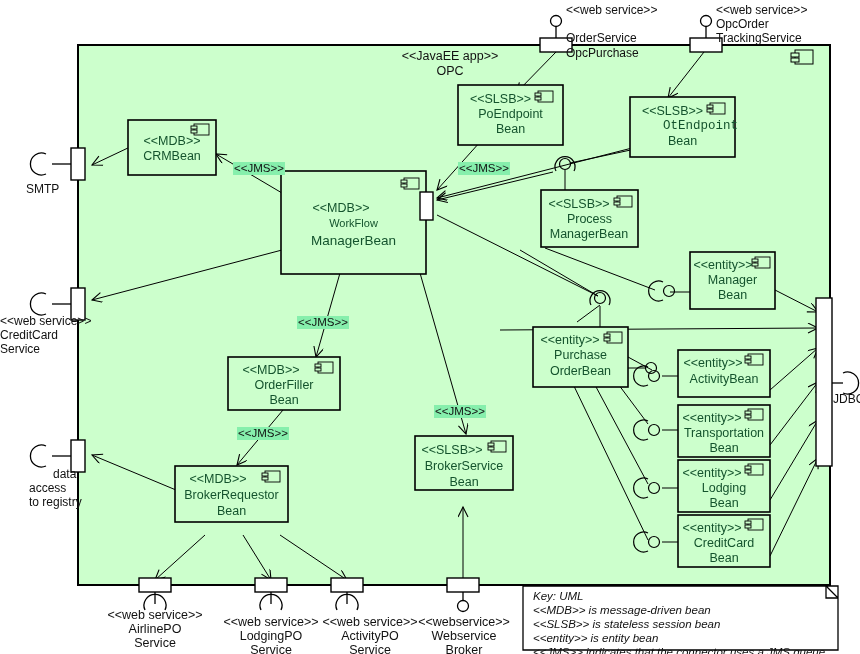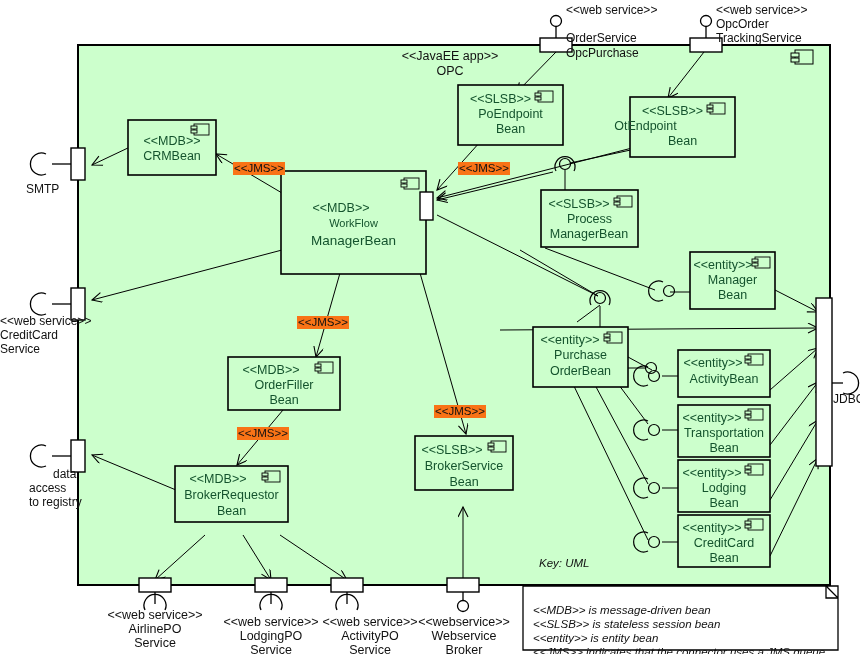--- a/index.html
+++ b/index.html
@@ -37,21 +37,21 @@
   .comp-label {
     font-size: 12.5px;
     line-height: 15px;
     color: #14532d;
   }
   .jms-label {
     position: absolute;
     font-family: "Liberation Sans", sans-serif;
     font-size: 11.5px;
     color: #111111;
-    background: #f97316;
+    background: #86efac;
     padding: 0 1px;
     white-space: pre;
     line-height: 13px;
   }
   .key-text {
     position: absolute;
     font-family: "Liberation Sans", sans-serif;
     font-style: italic;
     font-size: 11.5px;
     line-height: 14.5px;
@@ -364,21 +364,21 @@
   <div class="txt" style="left:380px; top:64px; width:140px;">OPC</div>
 
   <div class="txt comp-label" style="left:128px; top:134px; width:88px;">&lt;&lt;MDB&gt;&gt;</div>
   <div class="txt comp-label" style="left:128px; top:149px; width:88px;">CRMBean</div>
 
   <div class="txt comp-label" style="left:458px; top:92px; width:85px;">&lt;&lt;SLSB&gt;&gt;</div>
   <div class="txt comp-label" style="left:458px; top:107px; width:105px;">PoEndpoint</div>
   <div class="txt comp-label" style="left:458px; top:122px; width:105px;">Bean</div>
 
   <div class="txt comp-label" style="left:630px; top:104px; width:85px;">&lt;&lt;SLSB&gt;&gt;</div>
-  <div class="txt comp-label" style="left:593px; top:119px; width:105px;">OtEndpoint</div>
+  <div class="txt comp-label" style="left:648px; top:119px; width:105px;font-family:Liberation Mono, monospace;">OtEndpoint</div>
   <div class="txt comp-label" style="left:630px; top:134px; width:105px;">Bean</div>
 
   <div class="txt comp-label" style="left:281px; top:201px; width:120px;">&lt;&lt;MDB&gt;&gt;</div>
   <div class="txt comp-label" style="left:281px; top:216px; width:145px; font-size:11px;">WorkFlow</div>
   <div class="txt comp-label" style="left:281px; top:233px; width:145px; font-size:13.5px;">ManagerBean</div>
 
   <div class="txt comp-label" style="left:541px; top:197px; width:76px;">&lt;&lt;SLSB&gt;&gt;</div>
   <div class="txt comp-label" style="left:541px; top:212px; width:97px;">Process</div>
   <div class="txt comp-label" style="left:539px; top:227px; width:100px;">ManagerBean</div>
 
@@ -452,19 +452,19 @@
   <div class="txt" style="left:405px; top:615px; width:118px;">&lt;&lt;webservice&gt;&gt;</div>
   <div class="txt" style="left:405px; top:629px; width:118px;">Webservice</div>
   <div class="txt" style="left:405px; top:643px; width:118px;">Broker</div>
 
   <div class="jms-label" style="left:233px; top:162px;">&lt;&lt;JMS&gt;&gt;</div>
   <div class="jms-label" style="left:458px; top:162px;">&lt;&lt;JMS&gt;&gt;</div>
   <div class="jms-label" style="left:297px; top:316px;">&lt;&lt;JMS&gt;&gt;</div>
   <div class="jms-label" style="left:237px; top:427px;">&lt;&lt;JMS&gt;&gt;</div>
   <div class="jms-label" style="left:434px; top:405px;">&lt;&lt;JMS&gt;&gt;</div>
 
-  <div class="key-text" style="left:533px; top:556px;margin-left:6px;">Key: UML</div>
+  <div class="key-text" style="left:533px; top:589px;">Key: UML</div>
   <div class="key-text" style="left:533px; top:603px;">&lt;&lt;MDB&gt;&gt; is message-driven bean</div>
   <div class="key-text" style="left:533px; top:617px;">&lt;&lt;SLSB&gt;&gt; is stateless session bean</div>
   <div class="key-text" style="left:533px; top:631px;">&lt;&lt;entity&gt;&gt; is entity bean</div>
   <div class="key-text" style="left:533px; top:634px; top:631px; margin-top:14px;">&lt;&lt;JMS&gt;&gt; indicates that the connector uses a JMS queue.</div>
 
 </div>
 
 </body></html>

